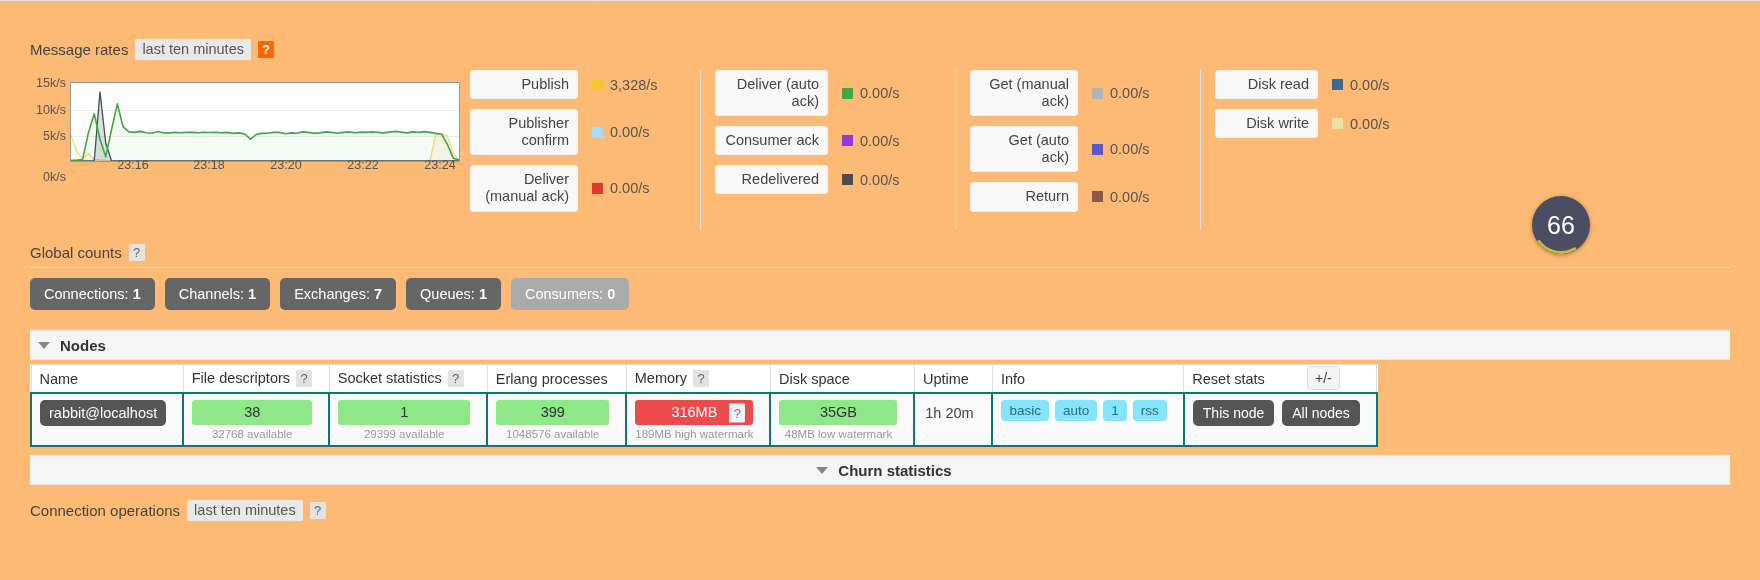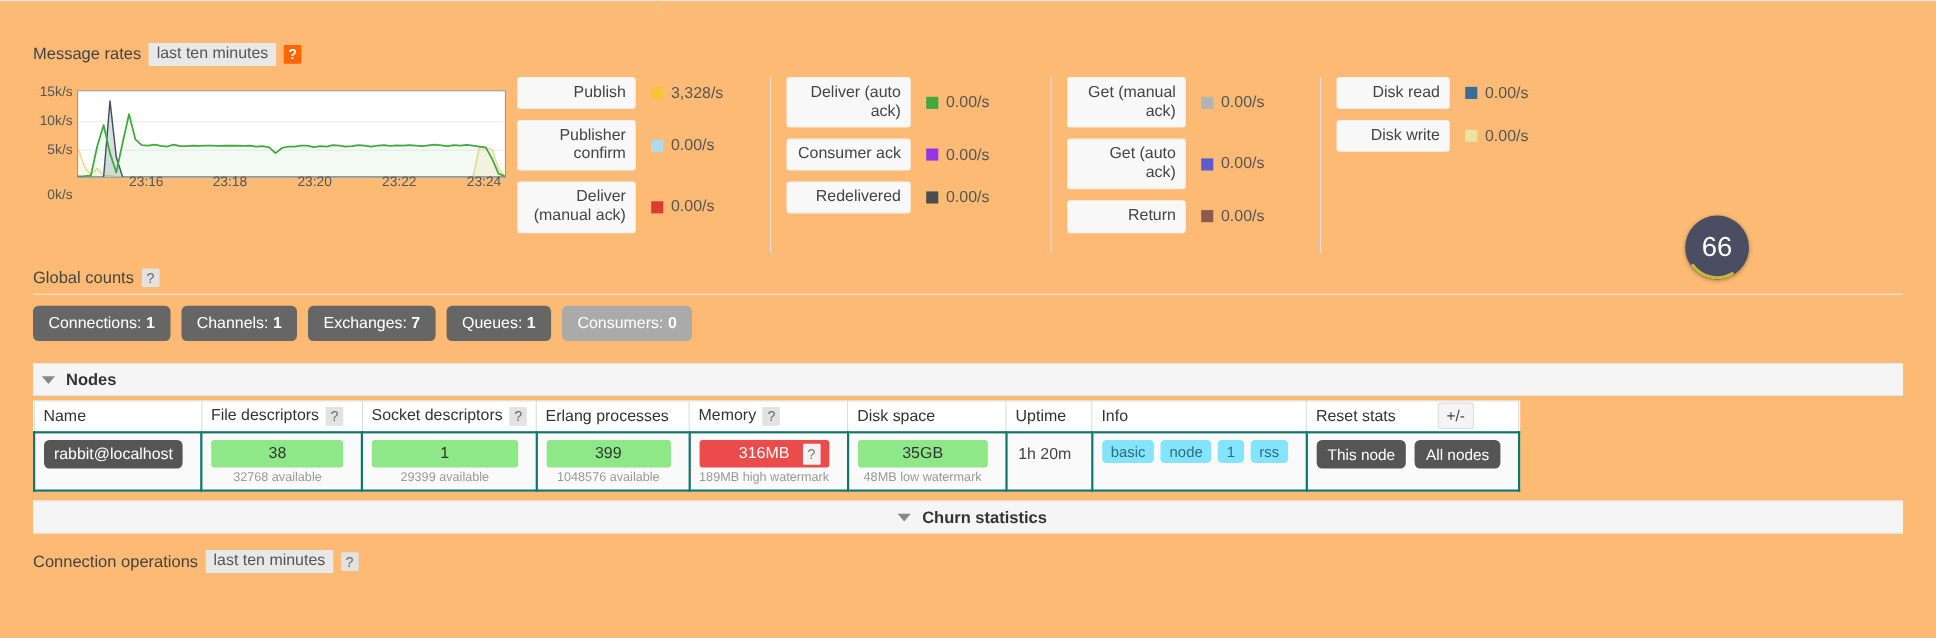--- a/index.html
+++ b/index.html
@@ -415,21 +415,21 @@
             </div>
         </th>
         <th style="width:146px">
           <div class="thwrap">
             <span>File descriptors</span>
             <span class="q">?</span>
           </div>
         </th>
         <th style="width:158px">
           <div class="thwrap">
-            <span>Socket descriptors</span>
+            <span>Socket statistics</span>
             <span class="q">?</span>
           </div>
         </th>
         <th style="width:139px">
           <div class="thwrap">
               <span>Erlang processes</span>
             </div>
         </th>
         <th style="width:141px">
           <div class="thwrap">
@@ -486,21 +486,21 @@
         <td>
           <div class="bar green">35GB</div>
           <div class="sub">48MB low watermark</div>
         </td>
         <td>
           <div class="uptime">1h 20m</div>
         </td>
         <td>
           <div class="tags" id="info-tags">
               <span class="tag">basic</span>
-              <span class="tag">node</span>
+              <span class="tag">auto</span>
               <span class="tag">1</span>
               <span class="tag">rss</span>
             </div>
         </td>
         <td>
           <div class="rs-btns" id="reset-btns">
               <span class="rs-btn">This node</span>
               <span class="rs-btn">All nodes</span>
             </div>
         </td>

